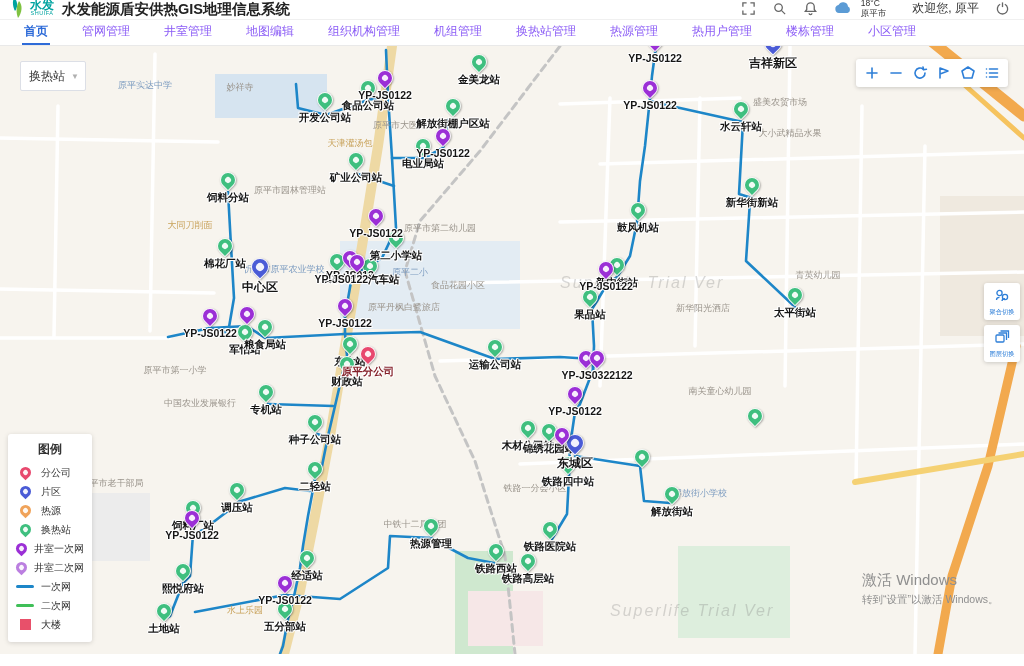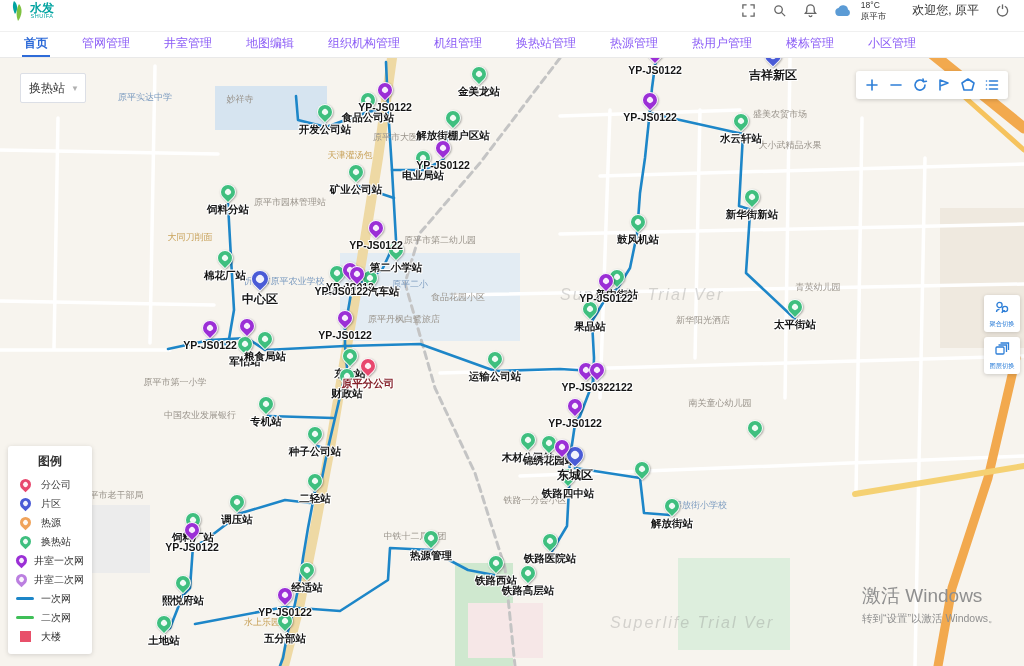--- a/index.html
+++ b/index.html
@@ -1,20 +1,20 @@
 <!DOCTYPE html>
 <html><head>
 <meta charset="utf-8">
 <style>
   * { margin:0; padding:0; box-sizing:border-box; }
   html,body { width:1024px; height:666px; overflow:hidden;
     font-family:"Liberation Sans","DejaVu Sans",sans-serif; background:#fff; }
 
   
-  .hdr { height:32px; background:#fff; display:flex; align-items:flex-start;
+  .hdr { height:20px; background:#fff; display:flex; align-items:flex-end;
     padding:0 14px 0 10px; border-bottom:1px solid #f0f0f0; position:relative; z-index:50; }
   .logo-wrap { display:flex; align-items:center; gap:4px; }
   .logo-txt { line-height:1; text-align:center; }
   .logo-main { font-size:12px; font-weight:700; color:#00a3a0; display:block; }
   .logo-sub { font-size:5.5px; color:#00a3a0; letter-spacing:.5px; display:block; }
   .hdr-title { font-size:14.5px; font-weight:700; color:#222; margin-left:8px; }
   .hdr-right { margin-left:auto; display:flex; align-items:center; gap:16px; }
   .hicon { width:15px; height:15px; display:inline-flex; cursor:pointer; }
   .weather { display:flex; align-items:center; gap:9px; }
   .weather-txt { font-size:8.5px; color:#333; line-height:1.25; }
@@ -87,37 +87,38 @@
   .lg-ic { width:18px; display:flex; justify-content:center; align-items:center; }
   .lg-pin { width:11px; height:11px; border-radius:50% 50% 50% 0; transform:rotate(-45deg);
     position:relative; }
   .lg-pin::after { content:""; position:absolute; inset:3px; background:rgba(255,255,255,.92); border-radius:50%; }
   .lg-line { width:18px; height:3px; border-radius:2px; }
   .lg-sq { width:11px; height:11px; }
   .lg-txt { font-size:10px; color:#333; white-space:nowrap; }
 
   
   .winwm { position:absolute; left:862px; top:525px; z-index:15; color:#8f8f8f; }
-  .winwm .l1 { font-size:19px; }
+  .winwm .l1 { font-size:15px; }
   .winwm .l2 { font-size:10.5px; margin-top:3px; }
 </style>
 </head>
 <body>
 
 <header class="hdr">
   <div class="logo-wrap">
     <svg width="16" height="22" viewBox="0 0 16 22">
       <path d="M4 1 C8 4 8 10 5 14 C3 10 2 5 4 1Z" fill="#00a3a0"></path>
       <path d="M9 4 C13 8 12 16 8 21 C6 16 6 9 9 4Z" fill="#7fc241"></path>
     </svg>
     <span class="logo-txt">
       <span class="logo-main">水发</span>
       <span class="logo-sub">SHUIFA</span>
     </span>
   </div>
+  <div class="hdr-title">水发能源盾安供热GIS地理信息系统</div>
   <div class="hdr-right">
     <span class="hicon">
       <svg viewBox="0 0 16 16" width="15" height="15" fill="none" stroke="#666" stroke-width="1.4">
         <path d="M2 6V2h4M14 6V2h-4M2 10v4h4M14 10v4h-4"></path>
         </svg>
     </span>
     <span class="hicon">
       <svg viewBox="0 0 16 16" width="15" height="15" fill="none" stroke="#666" stroke-width="1.4">
         <circle cx="7" cy="7" r="4"></circle>
           <path d="M10 10l4 4"></path>
@@ -229,21 +230,21 @@
       <div class="maplabel" style="left: 200px; top: 357px;">中国农业发展银行</div>
       <div class="maplabel" style="left: 175px; top: 324px;">原平市第一小学</div>
       <div class="maplabel" style="left: 780px; top: 56px;">盛美农贸市场</div>
       <div class="maplabel" style="left: 790px; top: 87px;">大小武精品水果</div>
       <div class="maplabel" style="left: 818px; top: 229px;">青英幼儿园</div>
       <div class="maplabel" style="left: 703px; top: 262px;">新华阳光酒店</div>
       <div class="maplabel" style="left: 720px; top: 345px;">南关童心幼儿园</div>
       <div class="maplabel blue" style="left: 700px; top: 447px;">解放街小学校</div>
       <div class="maplabel" style="left: 535px; top: 442px;">铁路一分会小区</div>
       <div class="maplabel" style="left: 415px; top: 478px;">中铁十二局集团</div>
-      <div class="maplabel amber" style="left: 262px; top: 564px;">水上乐园</div>
+      <div class="maplabel amber" style="left: 245px; top: 564px;">水上乐园</div>
       <div class="maplabel" style="left: 103px; top: 437px;">中共原平市老干部局</div>
     </div>
   <div id="markers">
       <div class="marker m-s" style="left: 325px; top: 64px;">
         <span class="pin"></span>
         <span class="mlabel">开发公司站</span>
       </div>
       <div class="marker m-s" style="left: 368px; top: 52px;">
         <span class="pin"></span>
         <span class="mlabel">食品公司站</span>

